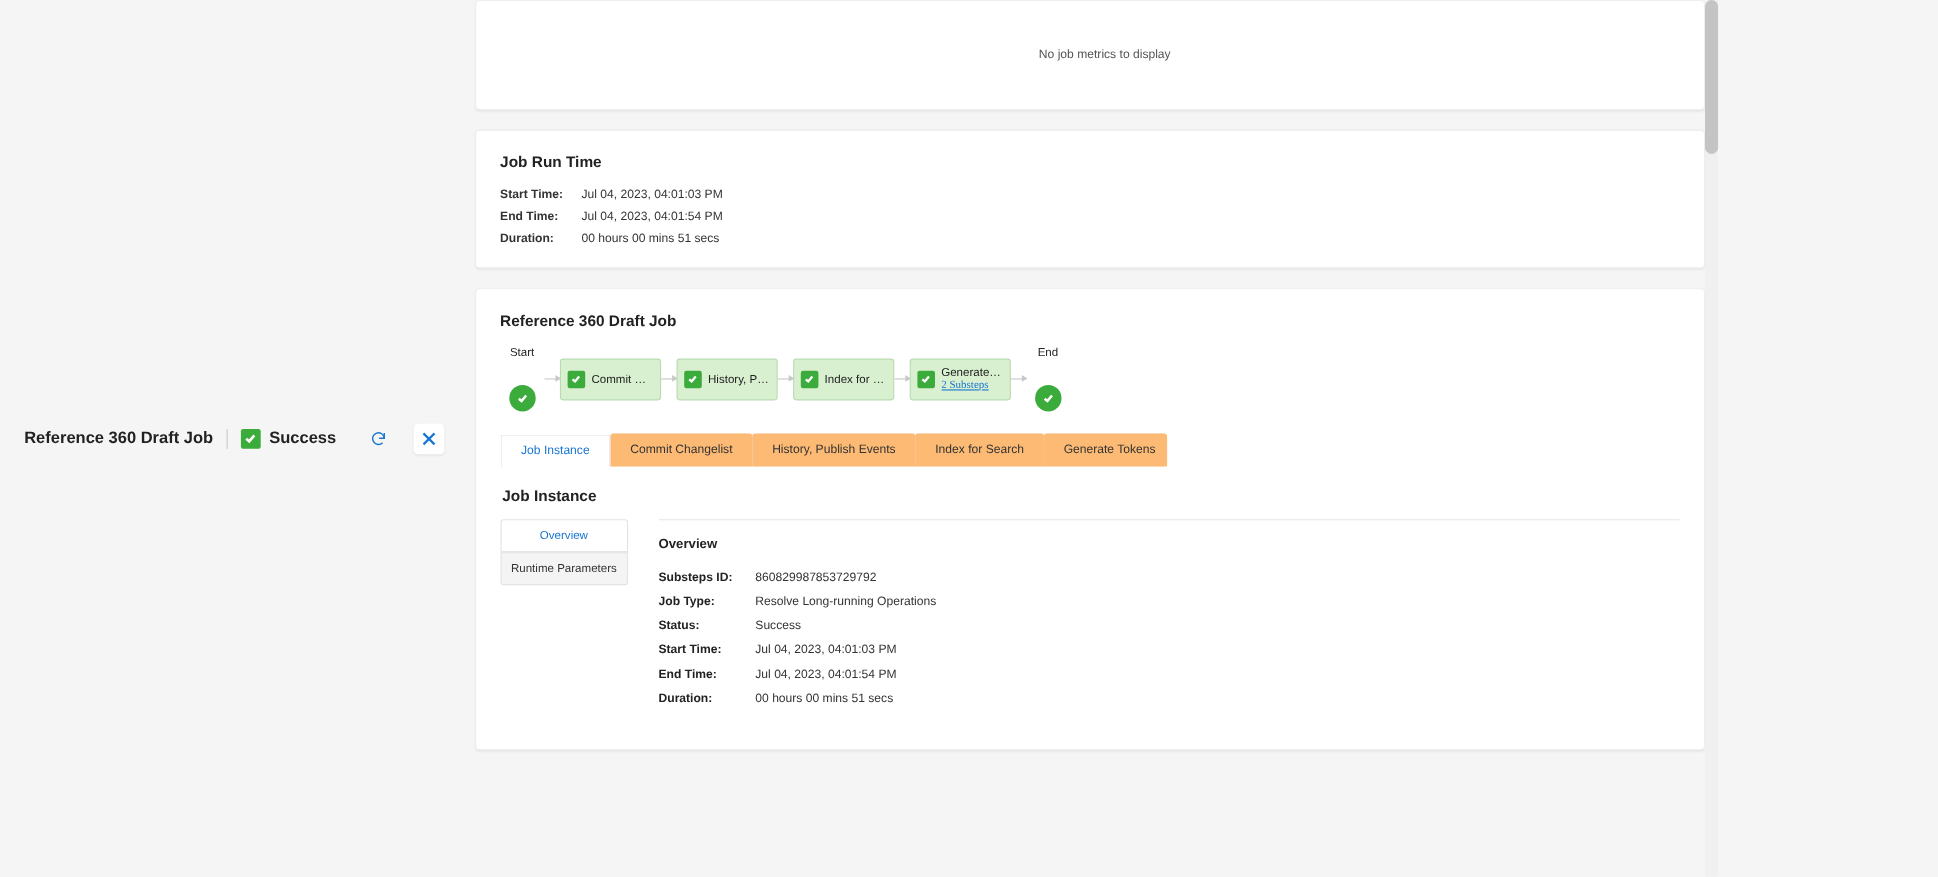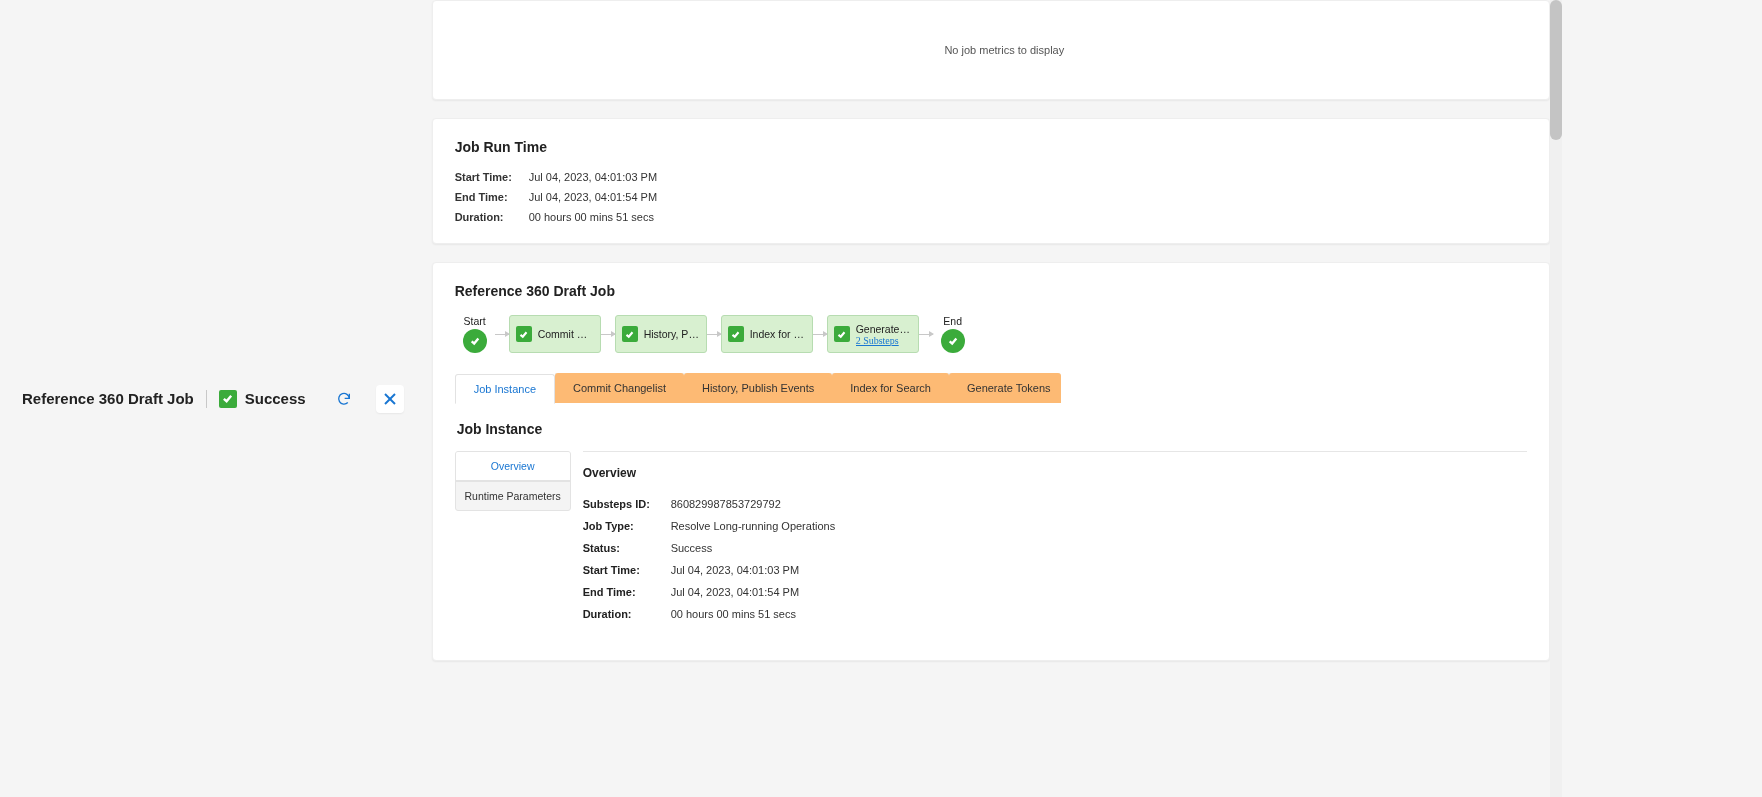--- a/index.html
+++ b/index.html
@@ -44,21 +44,21 @@
 
   .section-title{font-size:14px;font-weight:bold;margin:0 0 16px 0;color:#222;}
 
   .kv-row{display:flex;gap:14px;font-size:11px;margin-bottom:8px;}
   .kv-row:last-child{margin-bottom:0;}
   .kv-label{font-weight:bold;width:60px;flex-shrink:0;}
   .kv-value{color:#333;}
 
   
   .wf-row{display:flex;align-items:center;gap:0;margin:10px 0 20px 0;}
-  .wf-terminal{display:flex;flex-direction:column;align-items:center;gap:2px;width:40px;}
+  .wf-terminal{display:flex;flex-direction:column;align-items:center;gap:23px;width:40px;}
   .wf-term-label{font-size:10.5px;color:#222;}
   .wf-circle{width:24px;height:24px;border-radius:50%;background:var(--green);display:flex;align-items:center;justify-content:center;}
   .wf-circle svg{width:10px;height:10px;stroke:#fff;stroke-width:2.8;fill:none;}
 
   .wf-conn{width:14px;height:1px;background:#c8c8c8;position:relative;}
   .wf-conn::after{content:"";position:absolute;right:-1px;top:-3px;width:0;height:0;border-left:5px solid #c8c8c8;border-top:3.5px solid transparent;border-bottom:3.5px solid transparent;}
 
   .step-box{width:92px;height:38px;border:1px solid var(--step-border);background:var(--green-light);border-radius:3px;display:flex;align-items:center;padding:0 6px;gap:6px;}
   .step-check{width:16px;height:16px;border-radius:2px;background:var(--green);display:flex;align-items:center;justify-content:center;flex-shrink:0;}
   .step-check svg{width:9px;height:9px;stroke:#fff;stroke-width:2.8;fill:none;}
@@ -69,21 +69,21 @@
   
   .tab-strip{display:flex;position:relative;margin:0 0 0 0;}
   .tab-strip-bg{background:#efefef;border-radius:0 3px 3px 0;}
   .tab{padding:8px 18px;font-size:11px;color:#333;background:#fdba74;border:none;cursor:pointer;border-radius:3px 3px 0 0;}
   .tab.active{background:#fff;color:var(--accent);border:1px solid #e2e2e2;border-bottom:1px solid #fff;position:relative;top:1px;}
 
   
   .ji-head{font-size:14px;font-weight:bold;margin:18px 0 14px 2px;color:#222;}
 
   
-  .inner-split{display:flex;gap:12px;align-items:flex-start;}
+  .inner-split{display:flex;gap:28px;align-items:flex-start;}
   .vtabs{width:116px;border:1px solid #e3e3e3;border-radius:3px;overflow:hidden;background:#f4f4f4;}
   .vtab{padding:8px 6px;text-align:center;font-size:10.5px;color:#333;border:none;background:transparent;width:100%;cursor:pointer;}
   .vtab.active{background:#fff;color:var(--accent);border-bottom:1px solid #e3e3e3;}
   .vtab+.vtab{border-top:1px solid #e3e3e3;}
 
   .right-panel{flex:1;padding-top:0;}
   .right-panel hr{border:none;border-top:1px solid #e6e6e6;margin:0 0 14px 0;}
   .ov-title{font-size:12px;font-weight:bold;margin:0 0 18px 0;color:#222;}
   .ov-row{display:flex;gap:16px;font-size:11px;margin-bottom:10px;}
   .ov-label{font-weight:bold;width:72px;flex-shrink:0;color:#222;}

